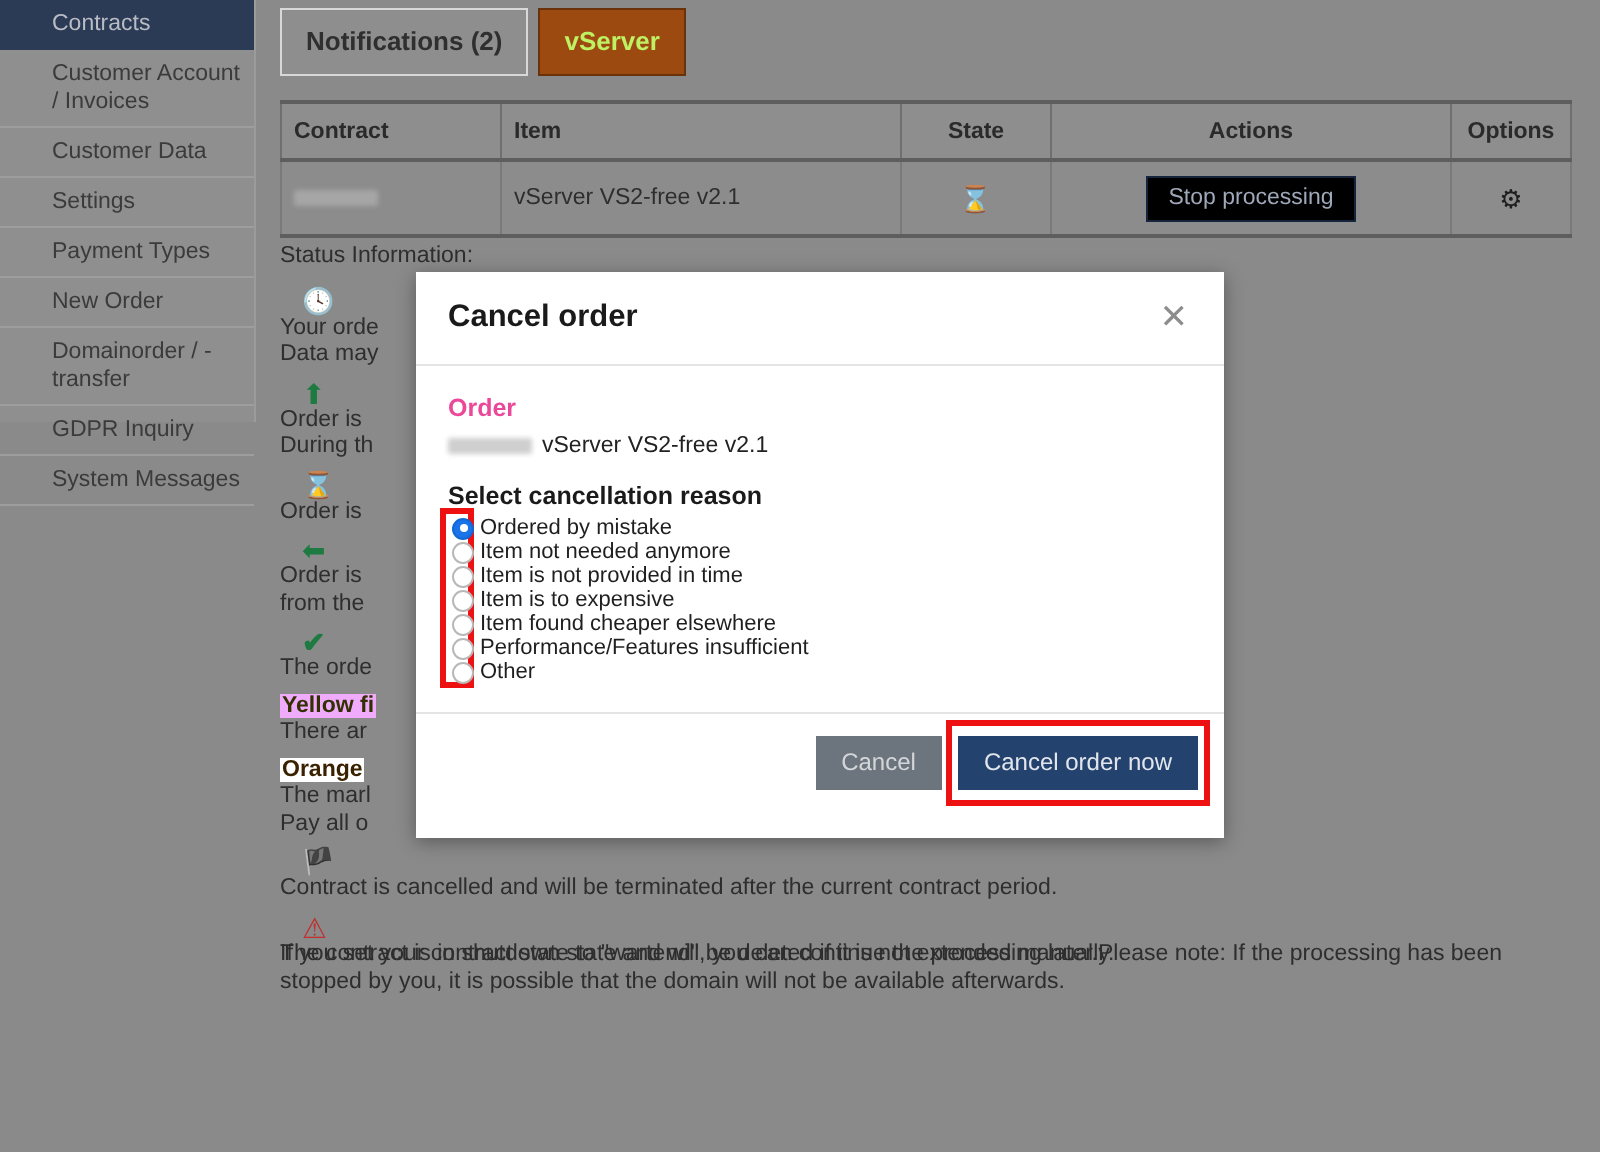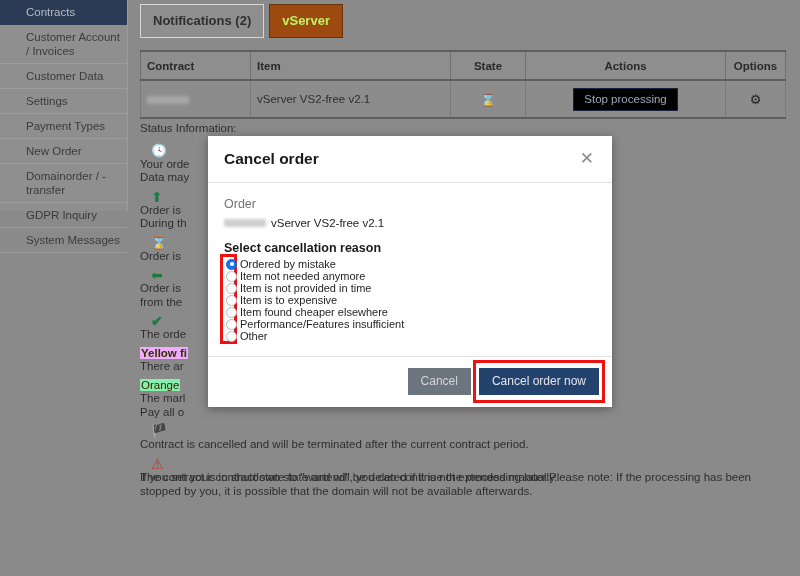--- a/index.html
+++ b/index.html
@@ -170,23 +170,23 @@
   .st-ico.flag { color: #b02020; font-size: 13px; }
   .st-ico.warn { color: #c03030; font-size: 14px; }
   .st-txt { display: block; }
   .mark-yellow {
     background: #f0abfc;
     color: #303000;
     font-weight: bold;
     padding: 0 1px;
   }
   .mark-orange {
-    background: #86efac;
+    background: #ffffff;
     color: #3a2200;
-    font-weight: normal;
+    font-weight: bold;
     padding: 0 1px;
   }
   #footer-note {
     position: absolute;
     left: 11px; top: 470px;
     width: 652px;
     font-size: 11.5px;
     line-height: 14px;
     color: #2e2e2e;
   }
@@ -217,22 +217,22 @@
     color: #8d8d8d;
     line-height: 14px;
     cursor: pointer;
     padding: 0 2px;
   }
   #modal-body {
     padding: 14px 16px 14px 16px;
   }
   .mb-head {
     font-size: 12.5px;
-    font-weight: normal;
-    color: #737373;
+    font-weight: bold;
+    color: #ec4899;
     margin-bottom: 6px;
   }
   #order-line {
     font-size: 11.5px;
     color: #222;
     margin-bottom: 12px;
     display: flex;
     align-items: center;
     gap: 5px;
   }
@@ -287,21 +287,21 @@
     position: absolute;
     left: -4px; top: -4px;
     width: 17px;
     height: 90px;
     border: 3px solid #ee1111;
     box-sizing: border-box;
     pointer-events: none;
   }
   #modal-footer {
     border-top: 1px solid #e4e4e4;
-    padding: 11px 13px 12px 13px;
+    padding: 11px 13px 24px 13px;
     display: flex;
     justify-content: flex-end;
     align-items: center;
     gap: 8px;
     position: relative;
   }
   .btn-cancel {
     background: #6c757d;
     color: #d4d7da;
     font-size: 12px;

